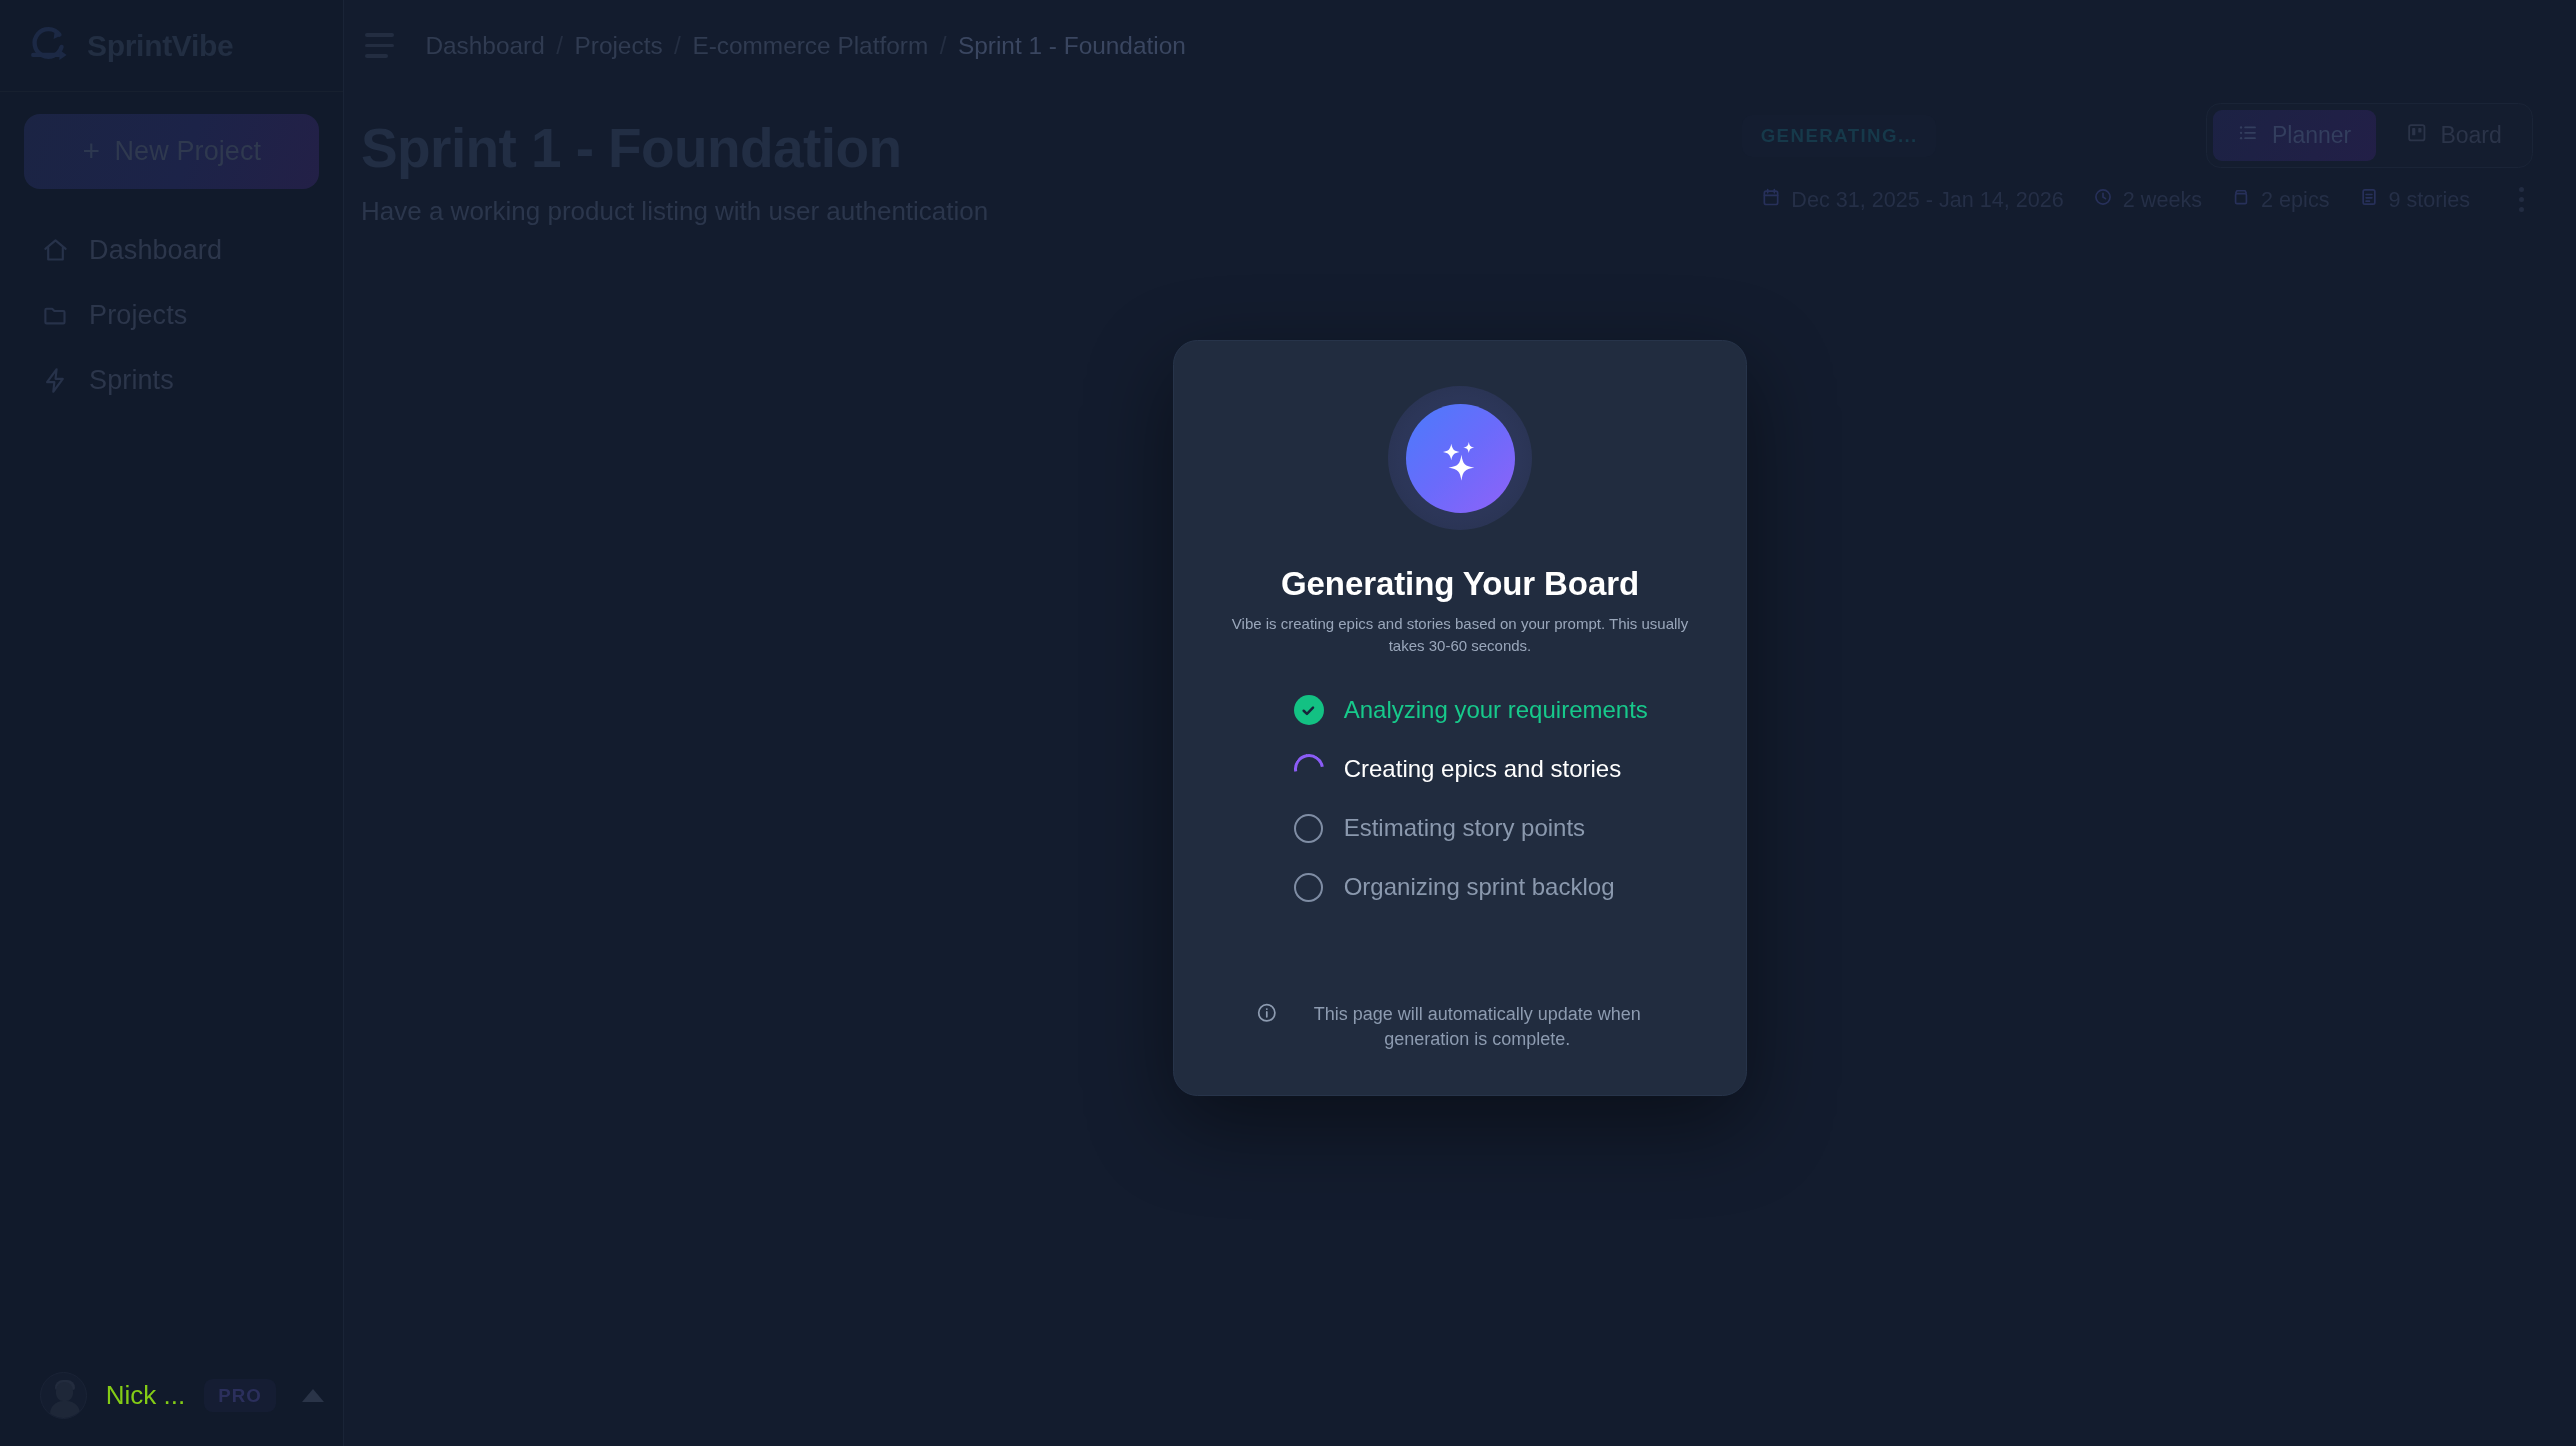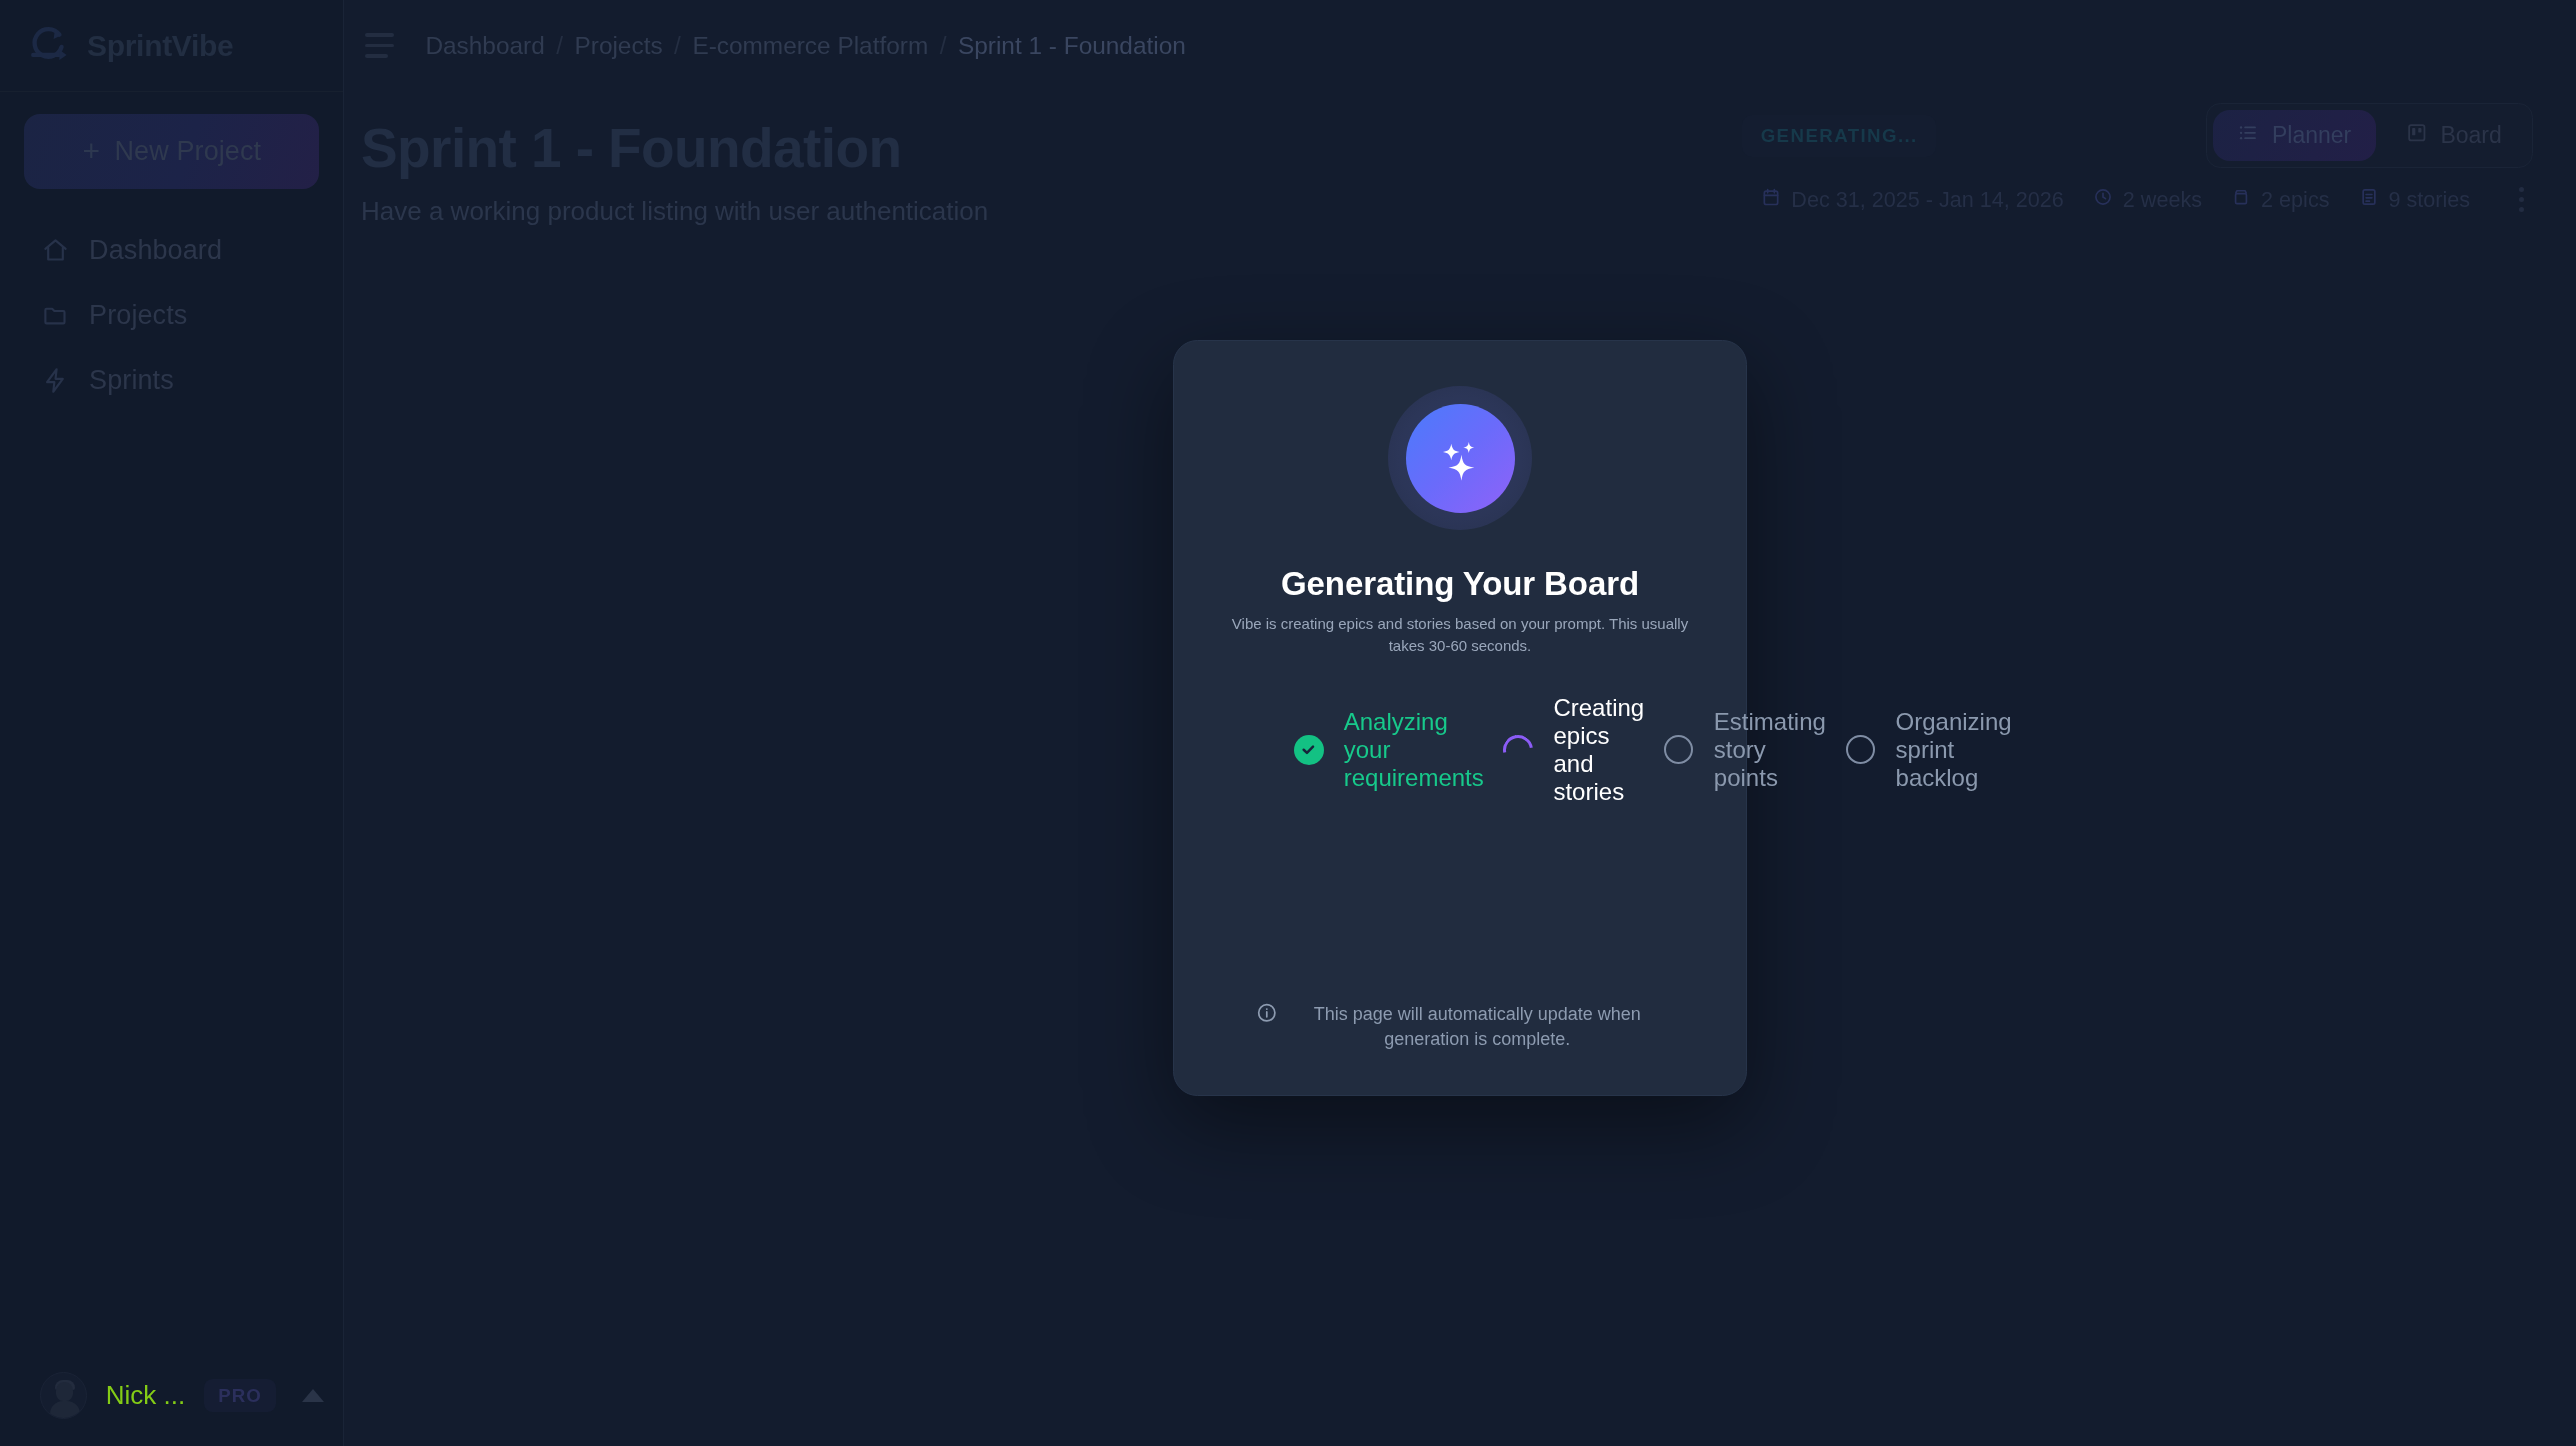--- a/index.html
+++ b/index.html
@@ -96,21 +96,21 @@
   .status-badge {
     padding: 10px 18.7px; border-radius: 10px; background: #141d30;
     color: #16394a; font-size: 18.7px; font-weight: bold; letter-spacing: 1.4px;
   }
   .view-toggle {
     display: flex; align-items: center; gap: 5.8px; padding: 5.8px;
     border-radius: 14.4px; background: #141d2f; border: 1.4px solid #1a2437;
   }
   .vt-btn {
     display: flex; align-items: center; gap: 13px;
-    padding: 11.5px 24.4px; border-radius: 17px; cursor: pointer;
+    padding: 11.5px 24.4px; border-radius: 9px; cursor: pointer;
     font-size: 23px; color: #2b3449; background: transparent; border: none;
   }
   .vt-btn.active { background: linear-gradient(120deg, #1c2244 0%, #221f47 100%); color: #333e5e; }
 
   .meta-row { display: flex; align-items: center; justify-content: flex-end; gap: 29px; margin-top: 16px; padding-right: 4.3px; }
   .meta-item { display: flex; align-items: center; gap: 10px; font-size: 21.6px; color: #252f47; }
   .kebab { display:flex; flex-direction:column; gap:5px; margin-left: 16px; cursor:pointer; padding: 4.3px; }
   .kebab i { width:5px; height:5px; border-radius:50%; background:#222c42; display:block; }
 
   
@@ -133,21 +133,21 @@
     display: flex; align-items: center; justify-content: center;
   }
   .spark-inner {
     width: 109px; height: 109px; border-radius: 50%;
     background: linear-gradient(135deg, #4a7bfb 0%, #6a6bfb 50%, #9062f8 100%);
     display: flex; align-items: center; justify-content: center;
   }
   .modal-title { margin-top: 35px; font-size: 33px; font-weight: bold; color: #ffffff; letter-spacing: -0.1px; }
   .modal-desc { margin-top: 10px; font-size: 15px; line-height: 1.45; color: #9aa7bb; text-align: center; max-width: 460px; }
 
-  .steps { margin-top: 37px; width: 100%; padding-left: 66px; display: flex; flex-direction: row; gap: 18px; }
+  .steps { margin-top: 37px; width: 100%; padding-left: 66px; display: flex; flex-direction: column; gap: 26px; }
   .step { display: flex; align-items: center; gap: 18.7px; }
   .step-ico { width: 33px; height: 33px; flex: 0 0 33px; display:flex; align-items:center; justify-content:center; }
   .step-label { font-size: 24px; }
   .step.done .step-label { color: #17c98b; }
   .step.active .step-label { color: #ffffff; }
   .step.pending .step-label { color: #8b99ae; }
   .dot-done { width: 30px; height: 30px; border-radius: 50%; background: #13c183; display:flex; align-items:center; justify-content:center; }
   .dot-pending { width: 29px; height: 29px; border-radius: 50%; border: 2.2px solid #7f8da4; }
   .spinner { width: 30px; height: 30px; border-radius: 50%;
     border: 3.6px solid transparent; border-top-color: #8b5cf6; border-left-color: #8b5cf6;

